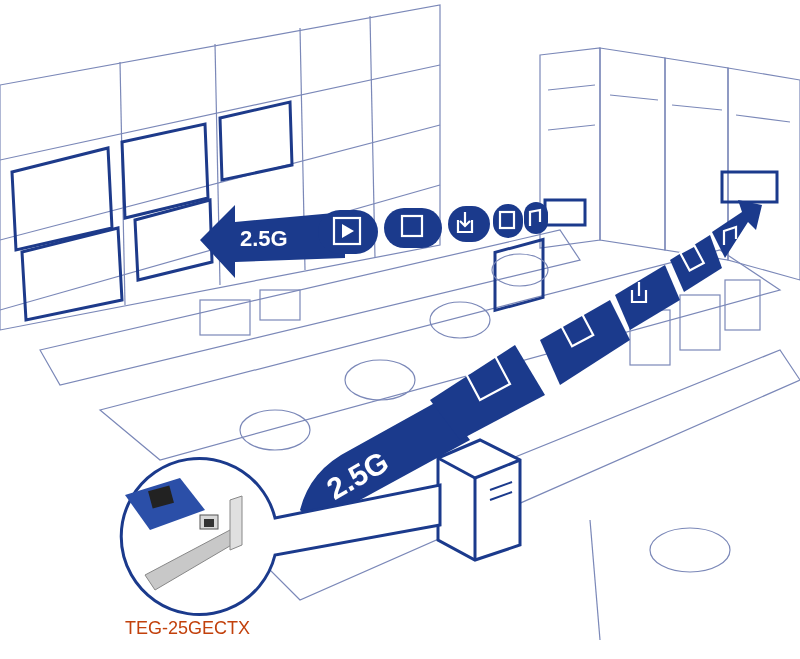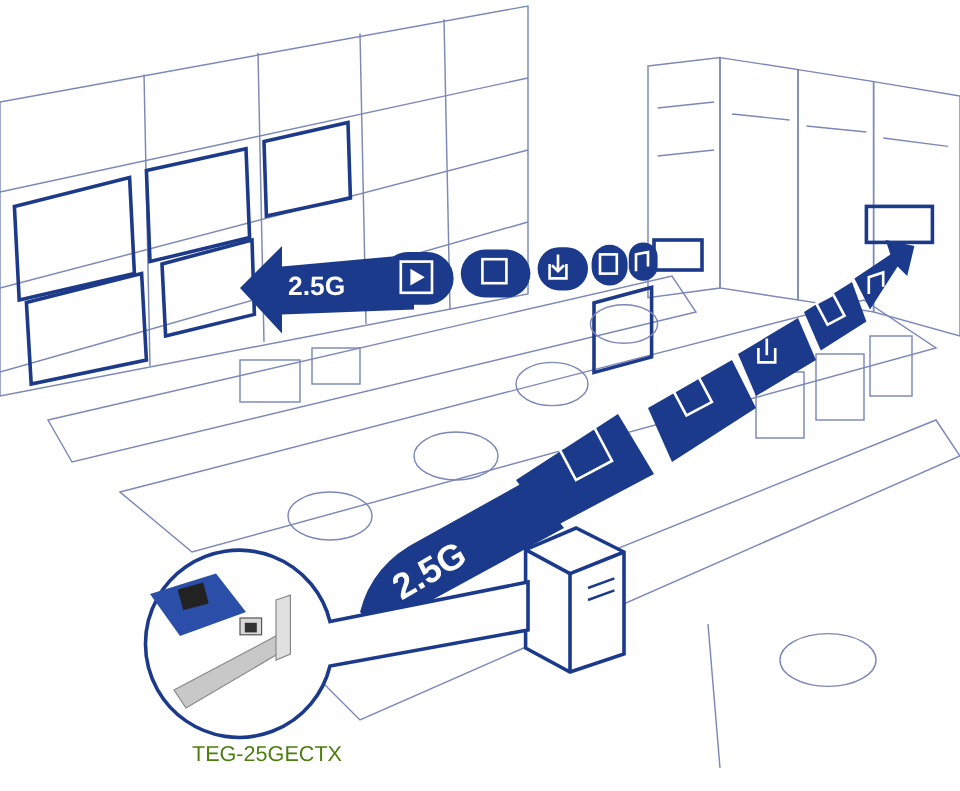--- a/index.html
+++ b/index.html
@@ -3,21 +3,21 @@
 <meta charset="utf-8">
 <style>
   html, body { margin:0; padding:0; background:#ffffff; }
   body { width:800px; height:659px; overflow:hidden; position:relative; font-family:"Liberation Sans", sans-serif; }
   #scene { position:absolute; left:0; top:0; width:800px; height:659px; }
   .line { fill:none; stroke:#7b88b8; stroke-width:1.2; }
   .line-dark { fill:none; stroke:#1d3a8a; stroke-width:3; }
   .band { fill:#1b3a8c; }
   .band-text { fill:#ffffff; font-family:"Liberation Sans", sans-serif; font-weight:bold; }
   .icon-stroke { fill:none; stroke:#ffffff; stroke-width:2.2; }
-  .label { position:absolute; left:125px; top:618px; width:160px; text-align:right; font-size:18px; color:#4d7c0f; font-family:"Liberation Sans", sans-serif; }
+  .label { position:absolute; left:125px; top:618px; width:160px; text-align:left; font-size:18px; color:#c2410c; font-family:"Liberation Sans", sans-serif; }
 </style>
 </head>
 <body>
 
 <svg id="scene" viewBox="0 0 800 659">
 
   <g>
     <polygon class="line" points="0,85 440,5 440,245 0,330"></polygon>
 
     <line class="line" x1="0" y1="160" x2="440" y2="65"></line>

